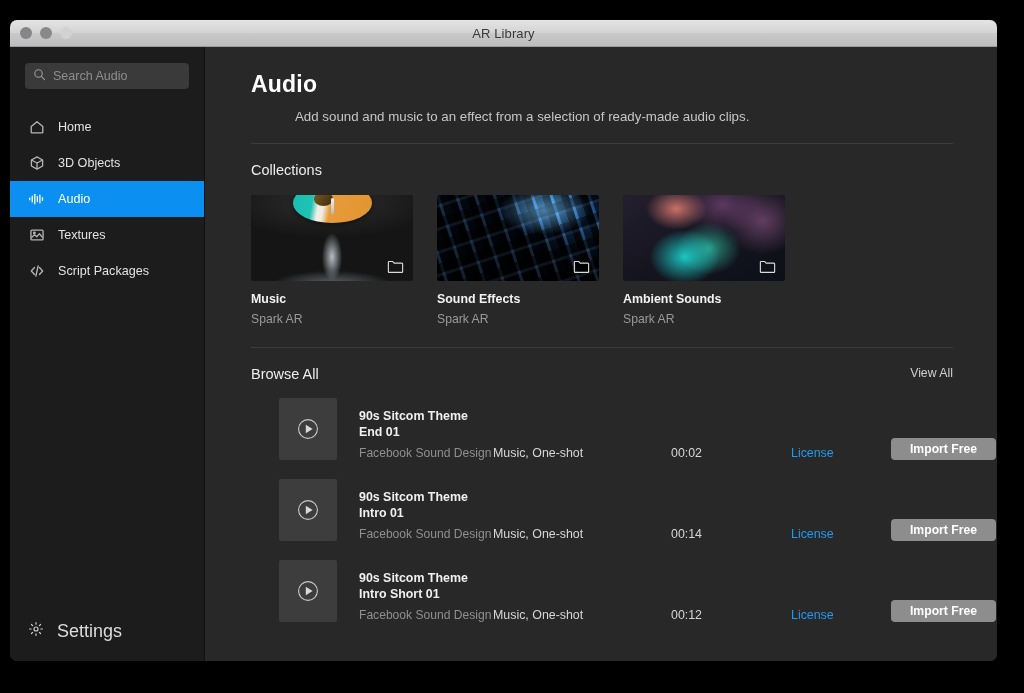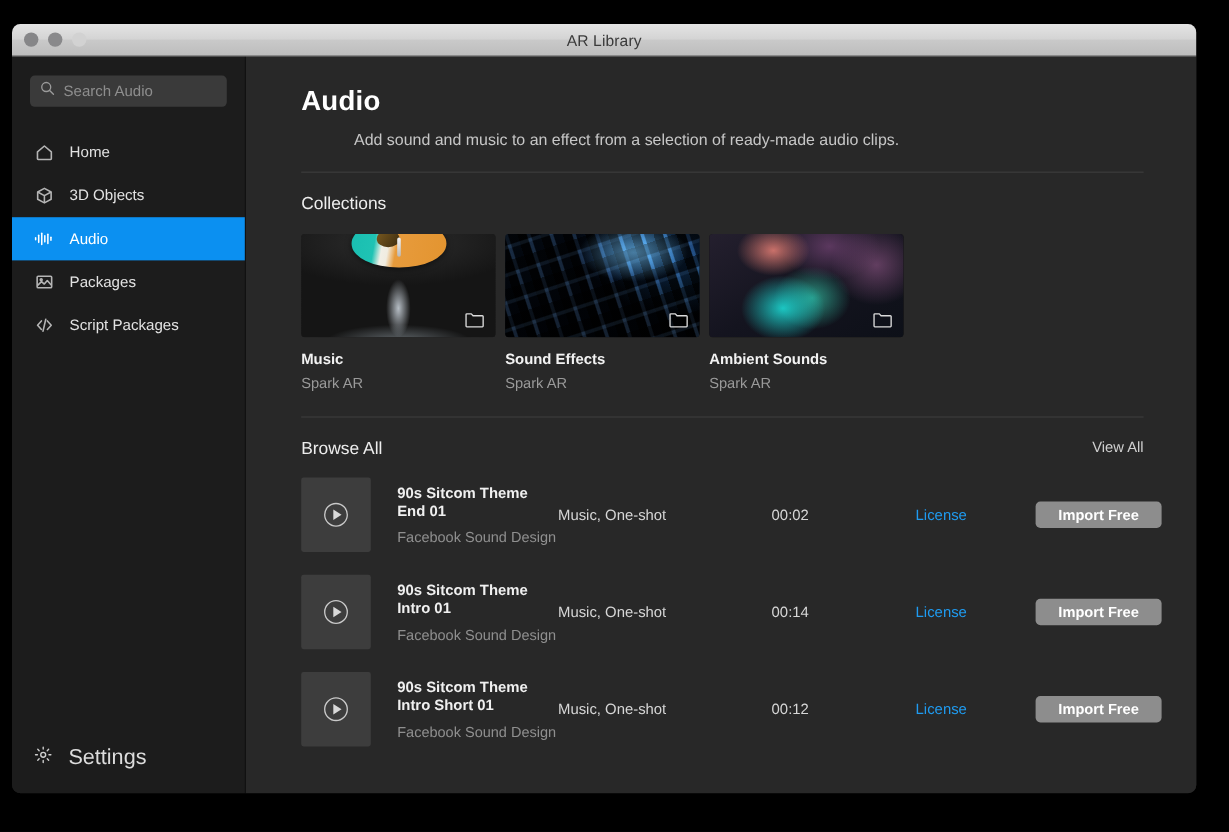--- a/index.html
+++ b/index.html
@@ -94,21 +94,21 @@
   .rule { height: 1px; background: #3c3c3c; margin-top: 19px; }
 
   .section-head {
     display: flex; align-items: flex-start; justify-content: space-between;
     margin-top: 18px;
   }
   .section-title { font-size: 14.5px; color: #ededed; }
   .view-all { font-size: 12.3px; color: #cfcfcf; cursor: pointer; }
 
   
-  .cards { display: flex; gap: 8px; margin-top: 17px; }
+  .cards { display: flex; gap: 24px; margin-top: 17px; }
   .card { width: 162px; }
   .card-img {
     position: relative; width: 162px; height: 86px;
     border-radius: 3px; overflow: hidden; background: #111;
   }
   .card-img .folder {
     position: absolute; right: 9px; bottom: 7px;
     width: 17px; height: 15px;
   }
   .card-name { font-size: 12.4px; font-weight: bold; color: #f2f2f2; margin-top: 11px; }
@@ -184,22 +184,22 @@
       radial-gradient(ellipse 30% 44% at 38% 72%, rgba(28,215,210,.9) 0%, rgba(20,120,140,0) 72%),
       radial-gradient(ellipse 26% 40% at 53% 62%, rgba(52,200,170,.7) 0%, rgba(20,110,110,0) 76%),
       radial-gradient(ellipse 30% 50% at 86% 30%, rgba(150,90,140,.6) 0%, rgba(50,35,60,0) 78%),
       linear-gradient(150deg, #241f2e 0%, #14141f 50%, #0d1018 100%);
     filter: blur(.4px);
   }
 
   
   .list { margin-top: 16px; }
   .track-row {
-    display: flex; align-items: center;
-    height: 62px; margin-bottom: 19px;
+    display: flex; align-items: flex-end;
+    height: 62px; margin-bottom: 19px; margin-left: 28px;
   }
   .thumb {
     width: 58px; height: 62px; flex: 0 0 58px;
     background: #3d3d3d; border-radius: 2px;
     display: flex; align-items: center; justify-content: center;
     cursor: pointer;
   }
   .track-meta { width: 156px; flex: 0 0 156px; padding-left: 22px; }
   .track-title {
     font-size: 12.4px; font-weight: bold; color: #f0f0f0;
@@ -286,21 +286,21 @@
 
 
         <div class="nav-item">
           <span class="ico">
             <svg width="16" height="16" viewBox="0 0 18 18">
               <rect x="2.2" y="3.6" width="13.6" height="10.8" rx="1"></rect>
               <path d="M2.6 12.2 6.3 8.6l2.6 2.3 2.8-3.3 3.7 4.3" stroke-linejoin="round"></path>
               <circle cx="6" cy="6.8" r=".9"></circle>
             </svg>
           </span>
-          <span>Packages</span>
+          <span>Textures</span>
         </div>
 
         <div class="nav-item">
           <span class="ico">
             <svg width="16" height="16" viewBox="0 0 18 18" stroke-linecap="round" stroke-linejoin="round">
               <path d="M6.2 5 2.6 9l3.6 4"></path>
                 <path d="M11.8 5 15.4 9l-3.6 4"></path>
                 <path d="M10.3 3.4 7.7 14.6"></path>
             </svg>
           </span>

